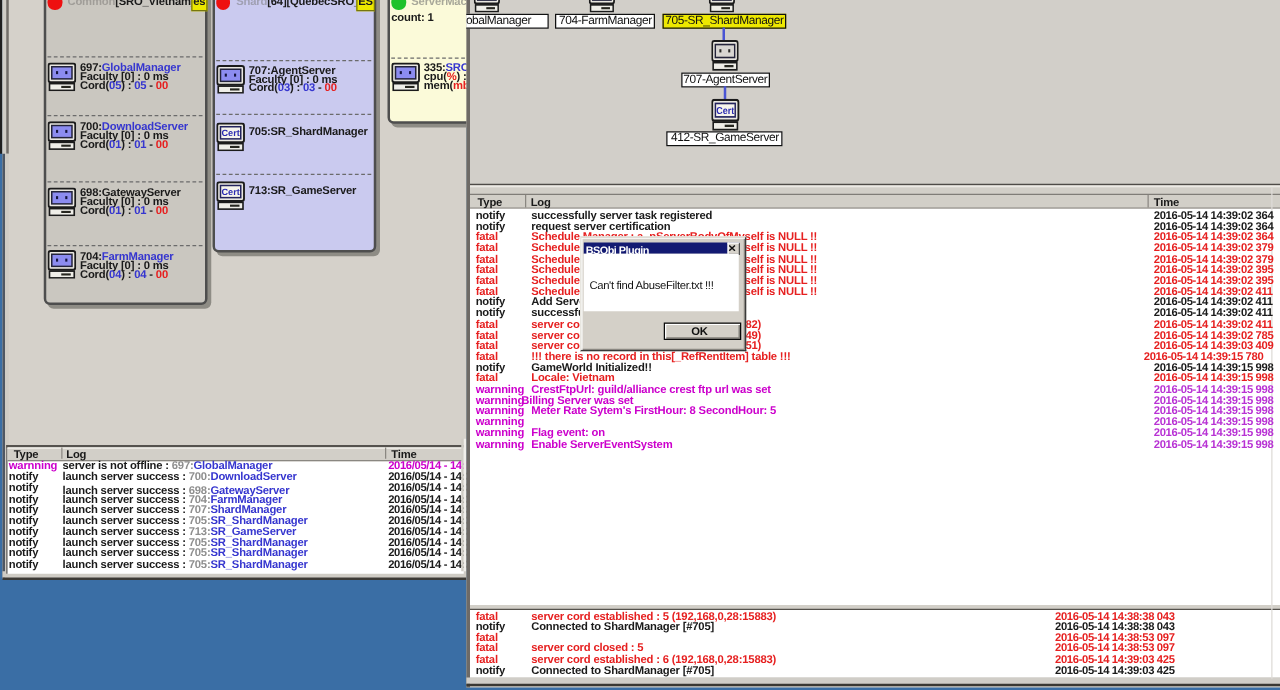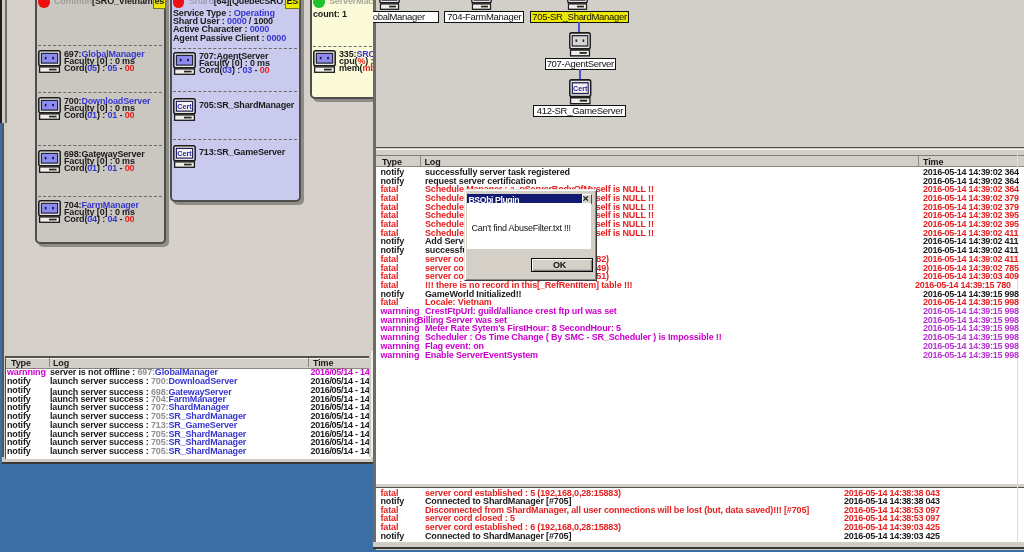--- a/index.html
+++ b/index.html
@@ -76,24 +76,20 @@
       <rect x="1.6" y="16.9" width="19.8" height="5.4" fill="#efeee8" stroke="#1b1b1b" stroke-width="1.3"></rect>
       <rect x="11" y="18.7" width="7.6" height="1.7" fill="#26261f"></rect>
     </svg>
 <div class="a t" style="left:64px;top:201.5px;line-height:7px"><span class="k">704:</span><span class="b">FarmManager</span>
 <span class="k">Faculty [0] : 0 ms</span>
 <span class="k">Cord(</span><span class="b">04</span><span class="k">) : </span><span class="b">04</span><span class="k"> - </span><span class="r">00</span></div>
 <div class="panel" style="left:170px;top:-10px;width:127px;height:208px;background:#cacaef"></div>
 <div class="a" style="left:172.5px;top:-4px;width:11.5px;height:11.5px;border-radius:50%;background:#ee1010"></div>
 <div class="a t" style="left:189px;top:-4.3px;"><span style="color:#a0a0b2">Shard</span><span class="k">[64][QuebecSRO_T</span></div>
 <div class="a t" style="left:285px;top:-4px;"><span class="hl k">ES</span></div>
-<div class="a t" style="left:173px;top:9px;line-height:8.2px;color:#1a1a1a">Service Type : <span class="b">Operating</span>
-Shard User : <span class="b">0000</span> / 1000
-Active Character : <span class="b">0000</span>
-Agent Passive Client : <span class="b">0000</span></div>
 <div class="dash" style="left:173px;top:47.9px;width:124px"></div>
 <div class="dash" style="left:173px;top:91.4px;width:124px"></div>
 <div class="dash" style="left:173px;top:138.7px;width:124px"></div>
 <svg class="a" style="left:173px;top:51.7px" width="23" height="23" viewBox="0 0 23 23" preserveAspectRatio="none">
       <rect x="0.8" y="0.8" width="21.4" height="15" rx="1.8" fill="#e9e7e0" stroke="#1b1b1b" stroke-width="1.5"></rect>
       <rect x="3.4" y="3.4" width="16.2" height="9.7" fill="#8c8cf0" stroke="#23233a" stroke-width="1.2"></rect>
       <rect x="6.8" y="6.9" width="1.7" height="2.4" fill="#15153f"></rect>
       <rect x="14.2" y="6.9" width="1.7" height="2.4" fill="#15153f"></rect>
       <rect x="1.6" y="16.9" width="19.8" height="5.4" fill="#efeee8" stroke="#1b1b1b" stroke-width="1.3"></rect>
       <rect x="11" y="18.7" width="7.6" height="1.7" fill="#26261f"></rect>
@@ -289,36 +285,34 @@
 <div class="a t" style="left:380.5px;top:305.99999999999983px;"><span class="m">warnning</span></div>
 <div class="a t" style="left:425px;top:305.99999999999983px;"><span class="m">CrestFtpUrl: guild/alliance crest ftp url was set</span></div>
 <div class="a tr" style="left:923px;top:305.99999999999983px;"><span class="mv">2016-05-14 14:39:15 998</span></div>
 <div class="a t" style="left:380.5px;top:314.6999999999998px;"><span class="m">warnning</span></div>
 <div class="a t" style="left:417px;top:314.6999999999998px;"><span class="m">Billing Server was set</span></div>
 <div class="a tr" style="left:923px;top:314.6999999999998px;"><span class="mv">2016-05-14 14:39:15 998</span></div>
 <div class="a t" style="left:380.5px;top:323.3999999999998px;"><span class="m">warnning</span></div>
 <div class="a t" style="left:425px;top:323.3999999999998px;"><span class="m">Meter Rate Sytem's FirstHour: 8 SecondHour: 5</span></div>
 <div class="a tr" style="left:923px;top:323.3999999999998px;"><span class="mv">2016-05-14 14:39:15 998</span></div>
 <div class="a t" style="left:380.5px;top:332.0999999999998px;"><span class="m">warnning</span></div>
-<div class="a t" style="left:425px;top:332.0999999999998px;"><span class="m">Scheduler : Os Time Change ( By SMC - SR_Scheduler ) is Impossible !!</span></div>
 <div class="a tr" style="left:923px;top:332.0999999999998px;"><span class="mv">2016-05-14 14:39:15 998</span></div>
 <div class="a t" style="left:380.5px;top:340.7999999999998px;"><span class="m">warnning</span></div>
 <div class="a t" style="left:425px;top:340.7999999999998px;"><span class="m">Flag event: on</span></div>
 <div class="a tr" style="left:923px;top:340.7999999999998px;"><span class="mv">2016-05-14 14:39:15 998</span></div>
 <div class="a t" style="left:380.5px;top:349.4999999999998px;"><span class="m">warnning</span></div>
 <div class="a t" style="left:425px;top:349.4999999999998px;"><span class="m">Enable ServerEventSystem</span></div>
 <div class="a tr" style="left:923px;top:349.4999999999998px;"><span class="mv">2016-05-14 14:39:15 998</span></div>
 <div class="a t" style="left:380.5px;top:487.9px;"><span class="r">fatal</span></div>
 <div class="a t" style="left:425px;top:487.9px;"><span class="r">server cord established : 5 (192,168,0,28:15883)</span></div>
 <div class="a tr" style="left:844px;top:487.9px;"><span class="r">2016-05-14 14:38:38 043</span></div>
 <div class="a t" style="left:380.5px;top:496.41999999999996px;"><span class="k">notify</span></div>
 <div class="a t" style="left:425px;top:496.41999999999996px;"><span class="k">Connected to ShardManager [#705]</span></div>
 <div class="a tr" style="left:844px;top:496.41999999999996px;"><span class="k">2016-05-14 14:38:38 043</span></div>
 <div class="a t" style="left:380.5px;top:504.93999999999994px;"><span class="r">fatal</span></div>
-<div class="a t" style="left:425px;top:504.93999999999994px;"><span class="r">Disconnected from ShardManager, all user connections will be lost (but, data saved)!!! [#705]</span></div>
 <div class="a tr" style="left:844px;top:504.93999999999994px;"><span class="r">2016-05-14 14:38:53 097</span></div>
 <div class="a t" style="left:380.5px;top:513.4599999999999px;"><span class="r">fatal</span></div>
 <div class="a t" style="left:425px;top:513.4599999999999px;"><span class="r">server cord closed : 5</span></div>
 <div class="a tr" style="left:844px;top:513.4599999999999px;"><span class="r">2016-05-14 14:38:53 097</span></div>
 <div class="a t" style="left:380.5px;top:521.9799999999999px;"><span class="r">fatal</span></div>
 <div class="a t" style="left:425px;top:521.9799999999999px;"><span class="r">server cord established : 6 (192,168,0,28:15883)</span></div>
 <div class="a tr" style="left:844px;top:521.9799999999999px;"><span class="r">2016-05-14 14:39:03 425</span></div>
 <div class="a t" style="left:380.5px;top:530.4999999999999px;"><span class="k">notify</span></div>
 <div class="a t" style="left:425px;top:530.4999999999999px;"><span class="k">Connected to ShardManager [#705]</span></div>
 <div class="a tr" style="left:844px;top:530.4999999999999px;"><span class="k">2016-05-14 14:39:03 425</span></div>

